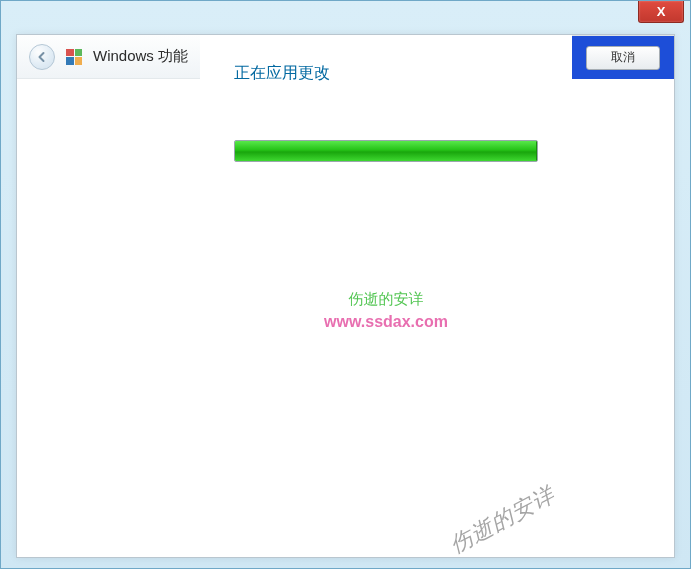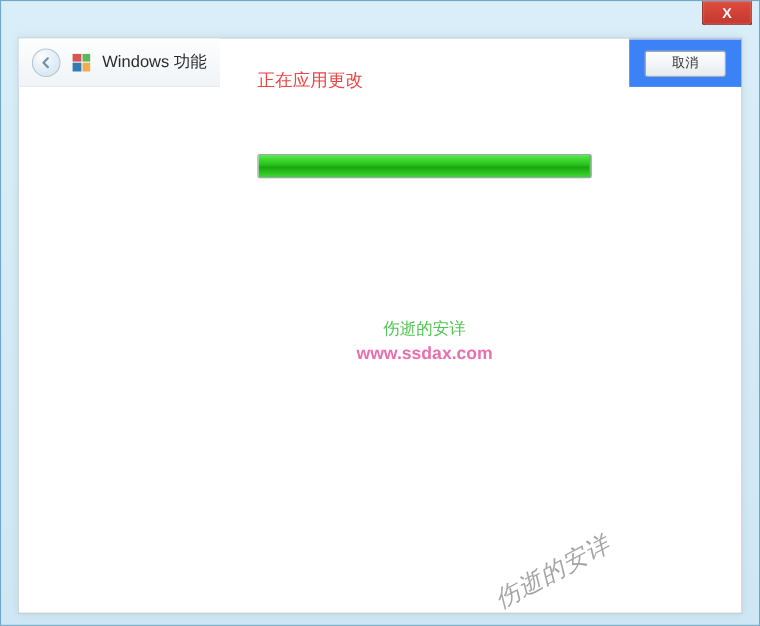--- a/index.html
+++ b/index.html
@@ -90,21 +90,21 @@
     .header-title {
       font-size: 15px;
       color: #2b2b2b;
     }
     .content {
       flex: 1;
       padding: 28px 34px 10px 34px;
       position: relative;
     }
     .status-text {
-      color: #ef4444;
+      color: #0369a1;
       font-size: 16px;
     }
     .progress-wrap {
       margin-top: 56px;
       height: 22px;
       border: 1px solid #9aa6ad;
       border-radius: 2px;
       background: #f4f6f7;
       position: relative;
       overflow: hidden;
@@ -145,21 +145,21 @@
       font-style: italic;
       font-weight: 500;
       transform: rotate(-28deg);
       opacity: 0.55;
       pointer-events: none;
       letter-spacing: 1px;
     }
     .footer {
       height: 44px;
       border-top: 1px solid #e0e4e7;
-      background: #3b82f6;
+      background: #1d4ed8;
       display: flex;
       align-items: center;
       justify-content: flex-end;
       padding: 0 14px;
     }
     .btn {
       min-width: 74px;
       height: 24px;
       border: 1px solid #a6adb3;
       border-radius: 3px;

